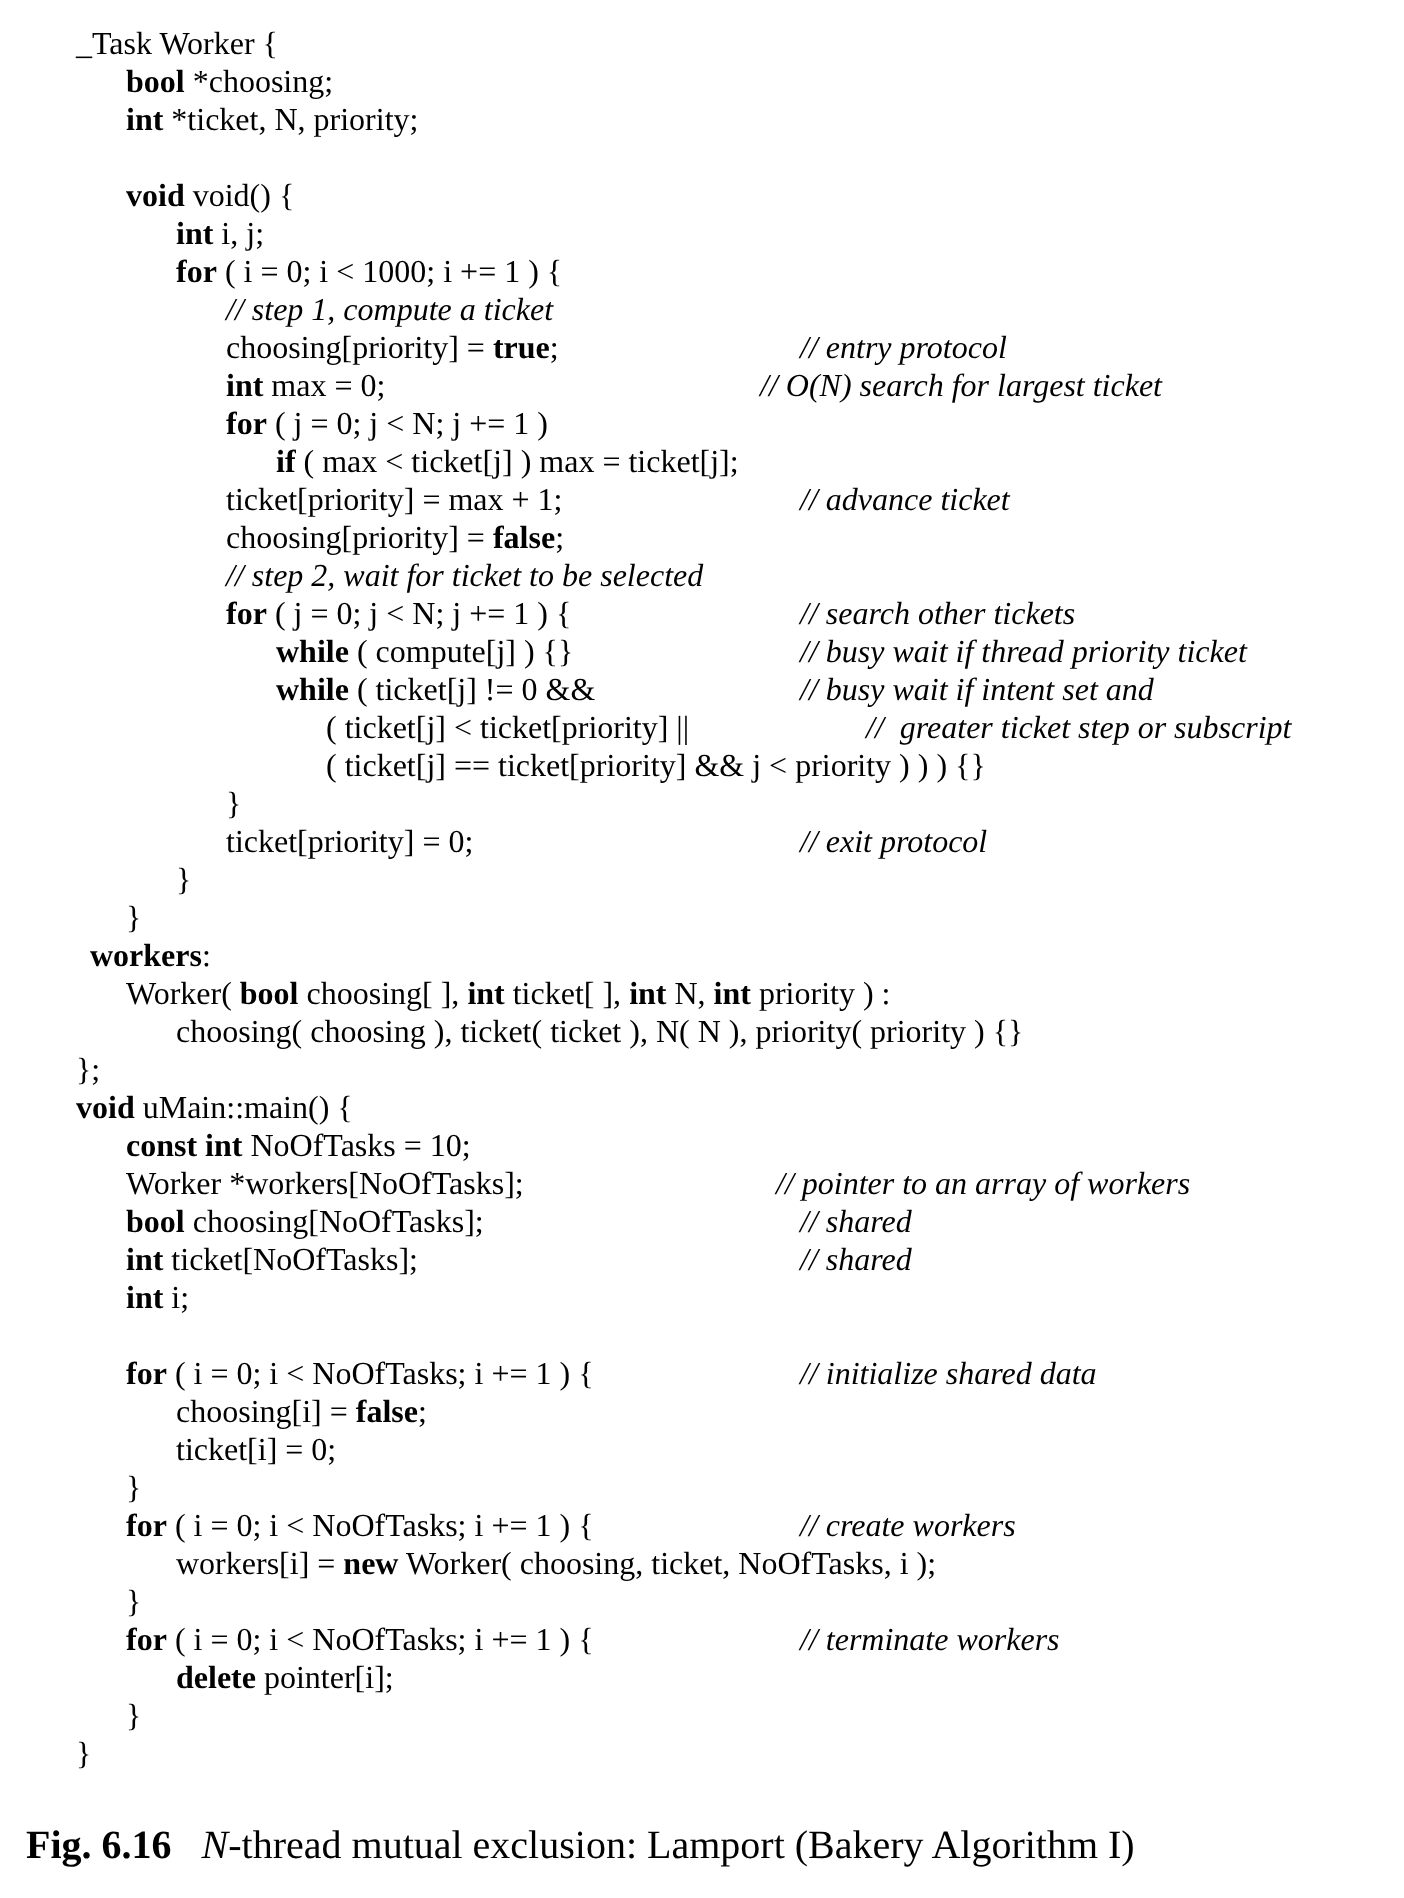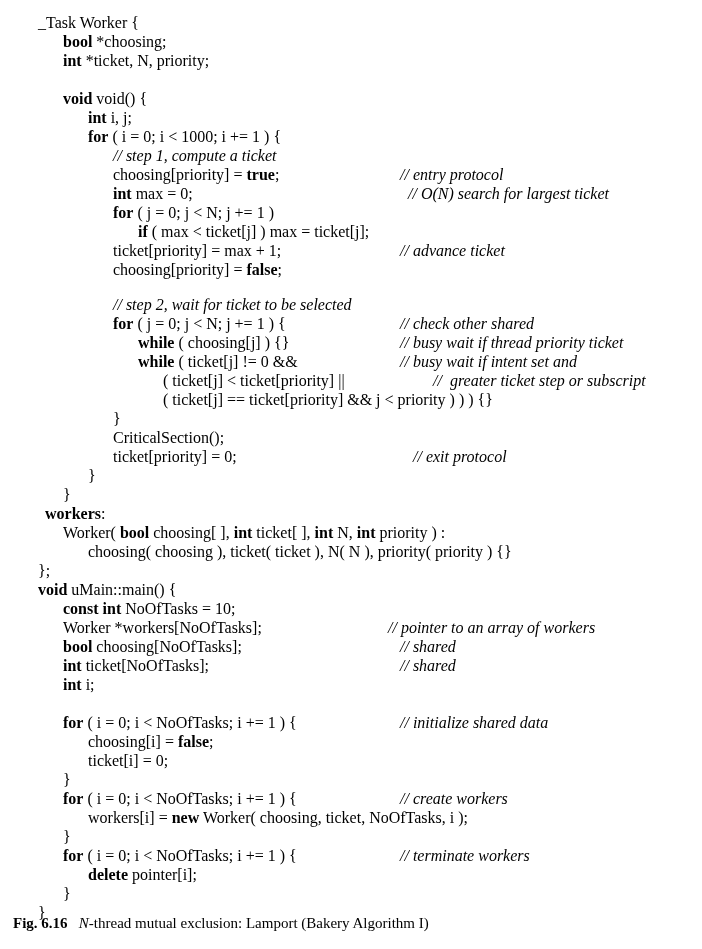--- a/index.html
+++ b/index.html
@@ -36,55 +36,54 @@
     position: absolute;
     top: 0;
     white-space: pre;
   }
   #caption {
     position: absolute;
     left: 13px;
     top: 913px;
     width: 680px;
     font-family: "Liberation Serif", serif;
-    font-size: 15px;
+    font-size: 20px;
     line-height: 20px;
     white-space: pre;
   }
   #caption .kw { font-weight: 700; font-style: normal; }
   #caption .cm { font-style: italic; font-weight: 400; }
   #caption .tx { font-weight: 400; font-style: normal; }
 </style>
 </head>
 <body>
 
 <div id="code">
     <div class="line" style="padding-left: 0px;"><span class="tx">_Task Worker {</span></div>
     <div class="line" style="padding-left: 25px;"><span class="kw">bool</span><span class="tx"> *choosing;</span></div>
     <div class="line" style="padding-left: 25px;"><span class="kw">int</span><span class="tx"> *ticket, N, priority;</span></div>
     <div class="line" style="padding-left: 0px;"></div>
     <div class="line" style="padding-left: 25px;"><span class="kw">void</span><span class="tx"> void() {</span></div>
     <div class="line" style="padding-left: 50px;"><span class="kw">int</span><span class="tx"> i, j;</span></div>
     <div class="line" style="padding-left: 50px;"><span class="kw">for</span><span class="tx"> ( i = 0; i &lt; 1000; i += 1 ) {</span></div>
     <div class="line" style="padding-left: 75px;"><span class="cm">// step 1, compute a ticket</span></div>
     <div class="line" style="padding-left: 75px;"><span class="tx">choosing[priority] = </span><span class="kw">true</span><span class="tx">;</span><span class="cm cm-abs" style="left: 362px;">// entry protocol</span></div>
-    <div class="line" style="padding-left: 75px;"><span class="kw">int</span><span class="tx"> max = 0;</span><span class="cm cm-abs" style="left: 370px;">// O(N) search for largest ticket</span></div>
+    <div class="line" style="padding-left: 75px;"><span class="kw">int</span><span class="tx"> max = 0;</span><span class="cm cm-abs" style="left: 342px;">// O(N) search for largest ticket</span></div>
     <div class="line" style="padding-left: 75px;"><span class="kw">for</span><span class="tx"> ( j = 0; j &lt; N; j += 1 )</span></div>
     <div class="line" style="padding-left: 100px;"><span class="kw">if</span><span class="tx"> ( max &lt; ticket[j] ) max = ticket[j];</span></div>
     <div class="line" style="padding-left: 75px;"><span class="tx">ticket[priority] = max + 1;</span><span class="cm cm-abs" style="left: 362px;">// advance ticket</span></div>
     <div class="line" style="padding-left: 75px;"><span class="tx">choosing[priority] = </span><span class="kw">false</span><span class="tx">;</span></div>
-    <div class="line" style="padding-left: 75px; margin-top: 16px;"><span class="cm">// step 2, wait for ticket to be selected</span></div>
-    <div class="line" style="padding-left: 75px;"><span class="kw">for</span><span class="tx"> ( j = 0; j &lt; N; j += 1 ) {</span><span class="cm cm-abs" style="left: 362px;">// check other shared</span></div>
-    <div class="line" style="padding-left: 100px;"><span class="kw">while</span><span class="tx"> ( choosing[j] ) {}</span><span class="cm cm-abs" style="left: 362px;">// busy wait if thread priority ticket</span></div>
+    <div class="line" style="padding-left: 75px;"><span class="cm">// step 2, wait for ticket to be selected</span></div>
+    <div class="line" style="padding-left: 75px;"><span class="kw">for</span><span class="tx"> ( j = 0; j &lt; N; j += 1 ) {</span><span class="cm cm-abs" style="left: 362px;">// search other tickets</span></div>
+    <div class="line" style="padding-left: 100px;"><span class="kw">while</span><span class="tx"> ( compute[j] ) {}</span><span class="cm cm-abs" style="left: 362px;">// busy wait if thread priority ticket</span></div>
     <div class="line" style="padding-left: 100px;"><span class="kw">while</span><span class="tx"> ( ticket[j] != 0 &amp;&amp;</span><span class="cm cm-abs" style="left: 362px;">// busy wait if intent set and</span></div>
     <div class="line" style="padding-left: 125px;"><span class="tx">( ticket[j] &lt; ticket[priority] ||</span><span class="cm cm-abs" style="left: 395px;">//  greater ticket step or subscript</span></div>
     <div class="line" style="padding-left: 125px;"><span class="tx">( ticket[j] == ticket[priority] &amp;&amp; j &lt; priority ) ) ) {}</span></div>
     <div class="line" style="padding-left: 75px;"><span class="tx">}</span></div>
-    <div class="line" style="padding-left: 75px;"><span class="tx">CriticalSection();</span></div>
-    <div class="line" style="padding-left: 75px;"><span class="tx">ticket[priority] = 0;</span><span class="cm cm-abs" style="left: 375px;">// exit protocol</span></div>
+    <div class="line" style="padding-left: 75px;"><span class="tx">ticket[priority] = 0;</span><span class="cm cm-abs" style="left: 362px;">// exit protocol</span></div>
     <div class="line" style="padding-left: 50px;"><span class="tx">}</span></div>
     <div class="line" style="padding-left: 25px;"><span class="tx">}</span></div>
     <div class="line" style="padding-left: 7px;"><span class="kw">workers</span><span class="tx">:</span></div>
     <div class="line" style="padding-left: 25px;"><span class="tx">Worker( </span><span class="kw">bool</span><span class="tx"> choosing[ ], </span><span class="kw">int</span><span class="tx"> ticket[ ], </span><span class="kw">int</span><span class="tx"> N, </span><span class="kw">int</span><span class="tx"> priority ) :</span></div>
     <div class="line" style="padding-left: 50px;"><span class="tx">choosing( choosing ), ticket( ticket ), N( N ), priority( priority ) {}</span></div>
     <div class="line" style="padding-left: 0px;"><span class="tx">};</span></div>
     <div class="line" style="padding-left: 0px;"><span class="kw">void</span><span class="tx"> uMain::main() {</span></div>
     <div class="line" style="padding-left: 25px;"><span class="kw">const int</span><span class="tx"> NoOfTasks = 10;</span></div>
     <div class="line" style="padding-left: 25px;"><span class="tx">Worker *workers[NoOfTasks];</span><span class="cm cm-abs" style="left: 350px;">// pointer to an array of workers</span></div>
     <div class="line" style="padding-left: 25px;"><span class="kw">bool</span><span class="tx"> choosing[NoOfTasks];</span><span class="cm cm-abs" style="left: 362px;">// shared</span></div>

